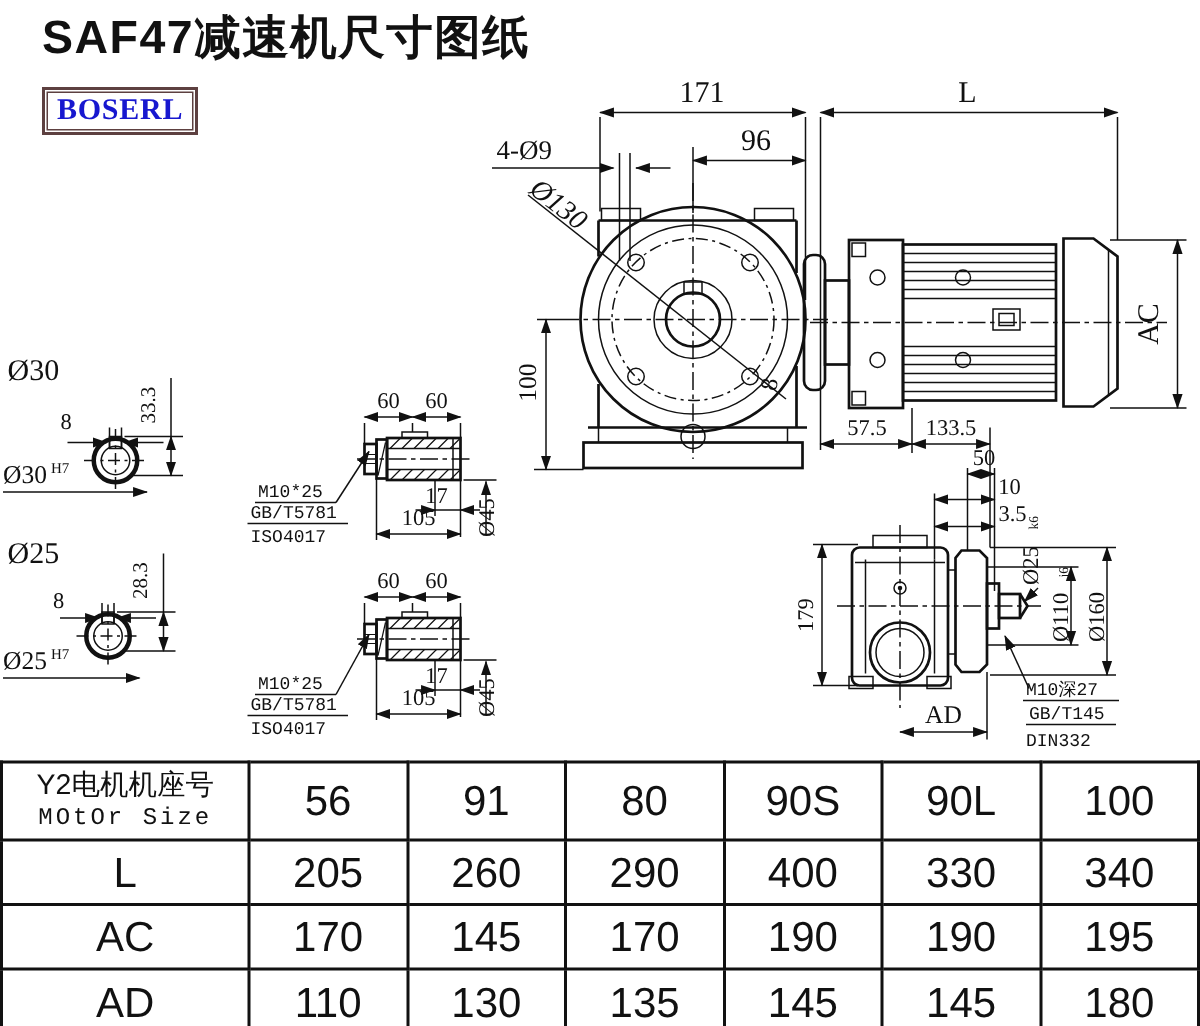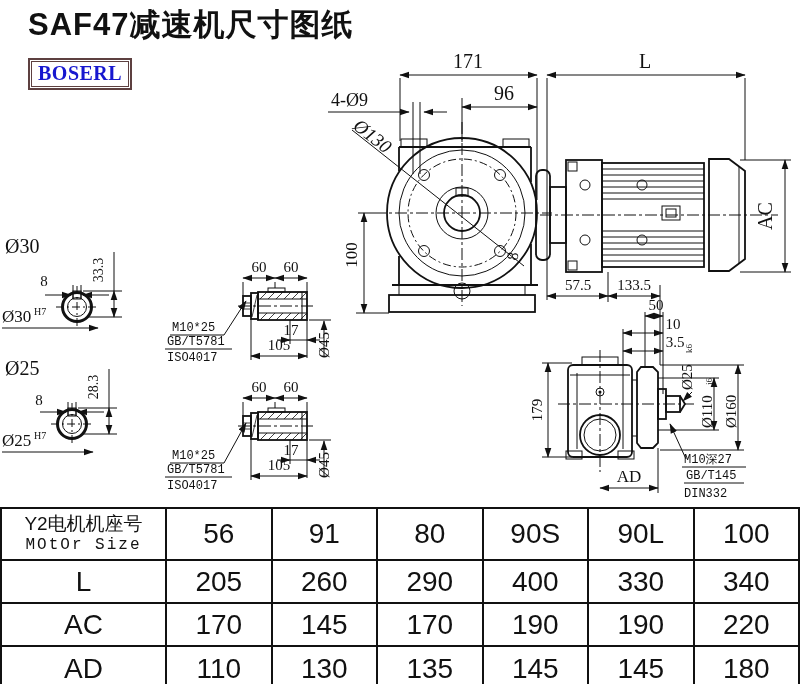--- a/index.html
+++ b/index.html
@@ -286,21 +286,21 @@
     <td class="cell-val">330</td>
     <td class="cell-val">340</td>
   </tr>
   <tr style="height:43px;">
     <th class="row-label">AC</th>
     <td class="cell-val">170</td>
     <td class="cell-val">145</td>
     <td class="cell-val">170</td>
     <td class="cell-val">190</td>
     <td class="cell-val">190</td>
-    <td class="cell-val">220</td>
+    <td class="cell-val">195</td>
   </tr>
   <tr style="height:45px;">
     <th class="row-label">AD</th>
     <td class="cell-val">110</td>
     <td class="cell-val">130</td>
     <td class="cell-val">135</td>
     <td class="cell-val">145</td>
     <td class="cell-val">145</td>
     <td class="cell-val">180</td>
   </tr>

